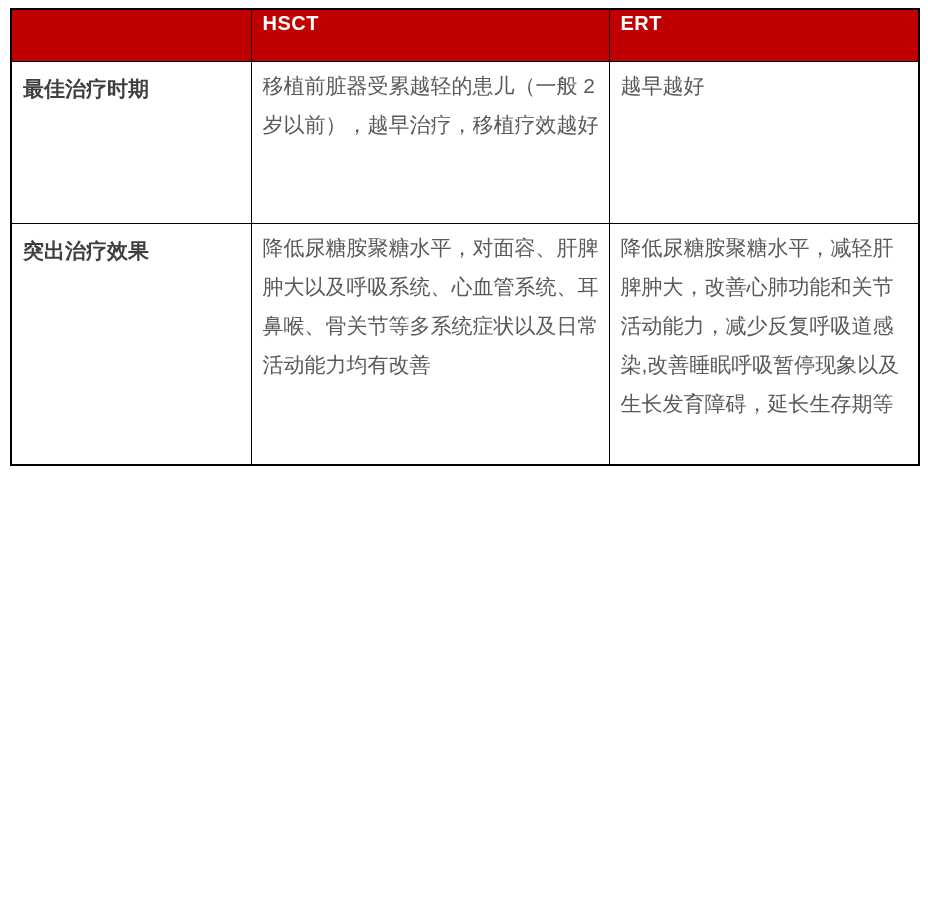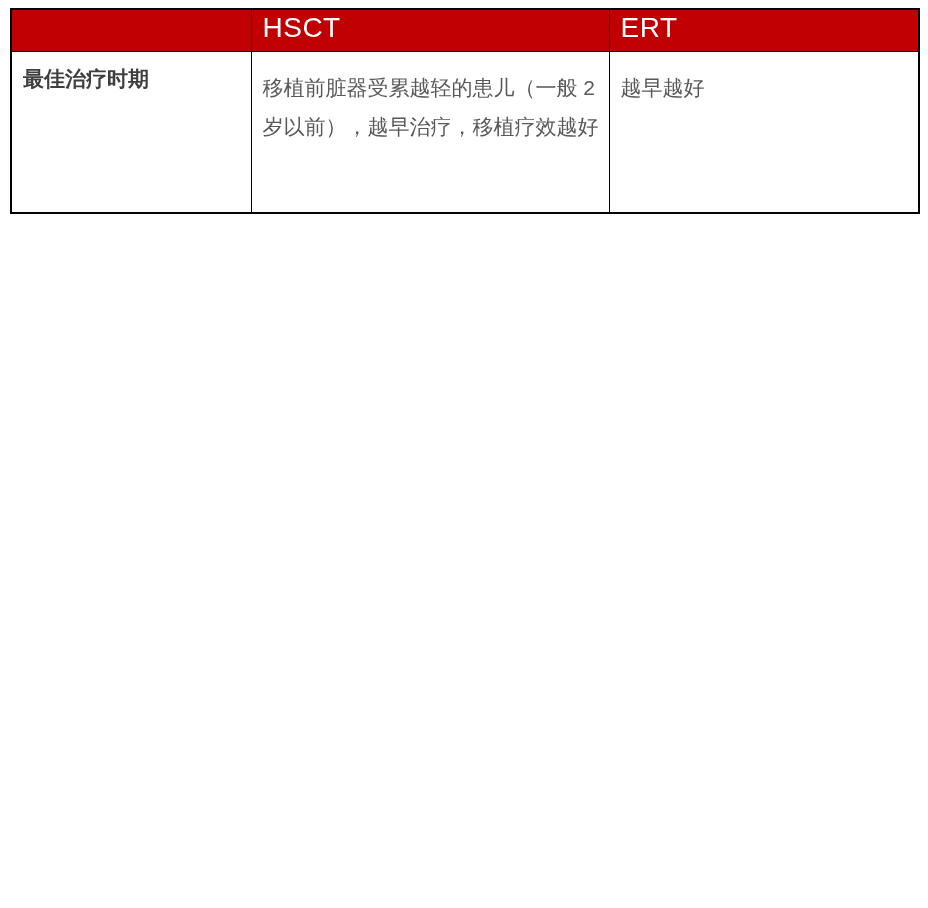--- a/index.html
+++ b/index.html
@@ -27,39 +27,39 @@
   table.cmp td{
     border:1.5px solid var(--border);
     vertical-align:top;
     text-align:left;
     box-sizing:border-box;
     overflow:hidden;
   }
   thead th{
     background:var(--header-bg);
     color:var(--header-text);
-    font-size:28px;
-    font-weight:normal;
-    height:42px;
+    font-size:20px;
+    font-weight:bold;
+    height:52px;
     padding:2px 6px 2px 11px;
     vertical-align:middle;
     letter-spacing:0.5px;
   }
   td.label-cell{
     font-weight:bold;
     color:var(--label-text);
     font-size:21px;
     line-height:39px;
     padding:7px 6px 4px 11px;
   }
   td.body-cell{
     color:var(--body-text);
     font-size:21px;
     line-height:39px;
-    padding:16px 6px 4px 11px;
+    padding:4px 6px 4px 11px;
   }
   td.body-cell p{margin:0;}
   tr.r1{height:162px;margin-left:17px;}
   tr.r2{height:242px;}
   tr.r3{height:130px;}
   tr.r4{height:316px;}
 </style>
 </head>
 <body>
 
@@ -80,15 +80,24 @@
     <tbody>
       <tr class="r1">
         <td class="label-cell">最佳治疗时期</td>
         <td class="body-cell">
           <p>移植前脏器受累越轻的患儿（一般 2 岁以前），越早治疗，移植疗效越好</p>
         </td>
         <td class="body-cell">
           <p>越早越好</p>
         </td>
       </tr>
+      <tr class="r2">
+        <td class="label-cell">突出治疗效果</td>
+        <td class="body-cell">
+          <p>降低尿糖胺聚糖水平，对面容、肝脾肿大以及呼吸系统、心血管系统、耳鼻喉、骨关节等多系统症状以及日常活动能力均有改善</p>
+        </td>
+        <td class="body-cell">
+          <p>降低尿糖胺聚糖水平，减轻肝脾肿大，改善心肺功能和关节活动能力，减少反复呼吸道感染,改善睡眠呼吸暂停现象以及生长发育障碍，延长生存期等</p>
+        </td>
+      </tr>
     </tbody>
   </table>
 </div>
 
 </body></html>

